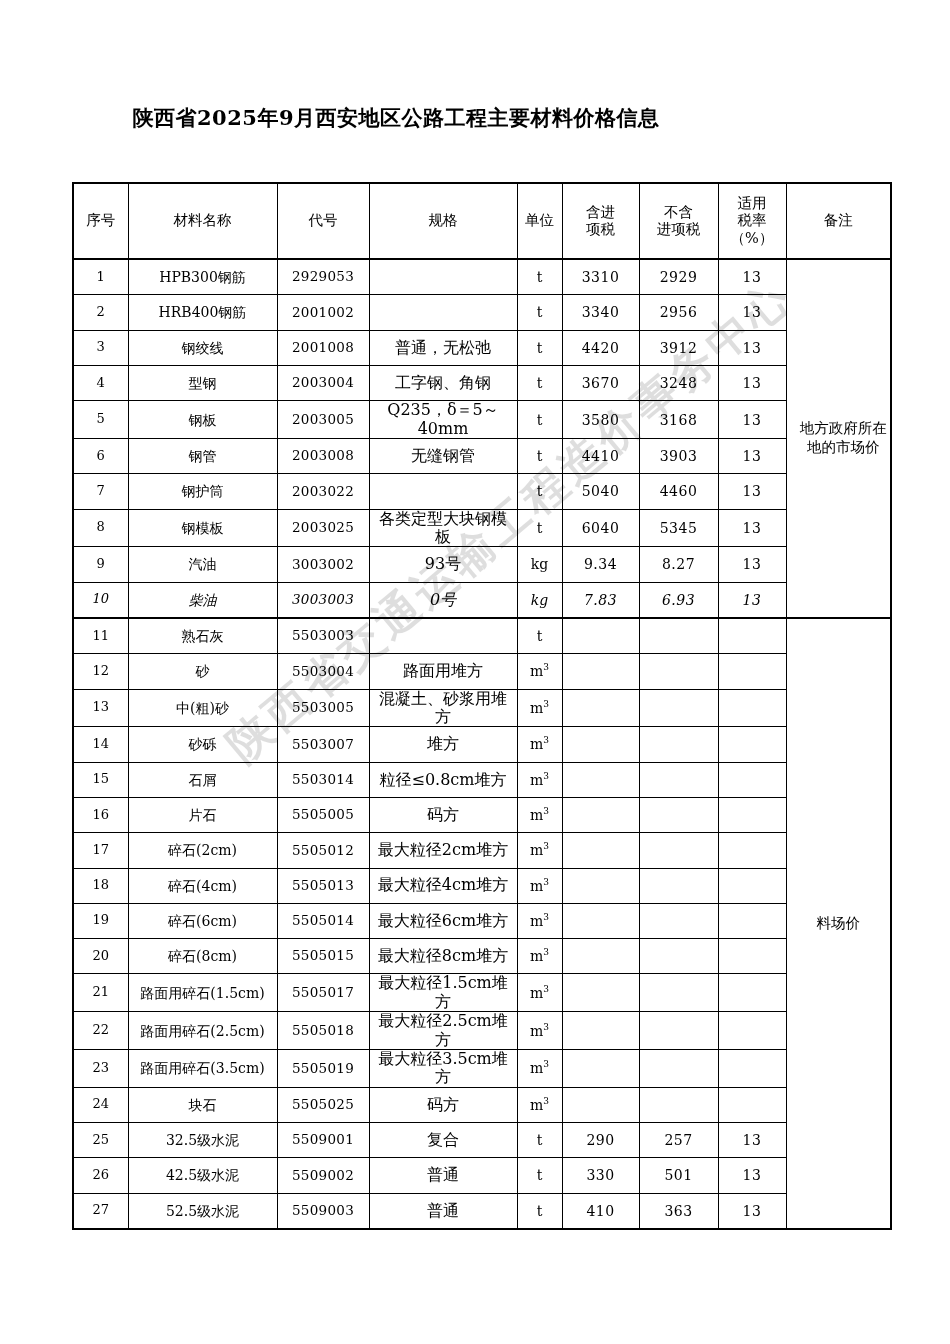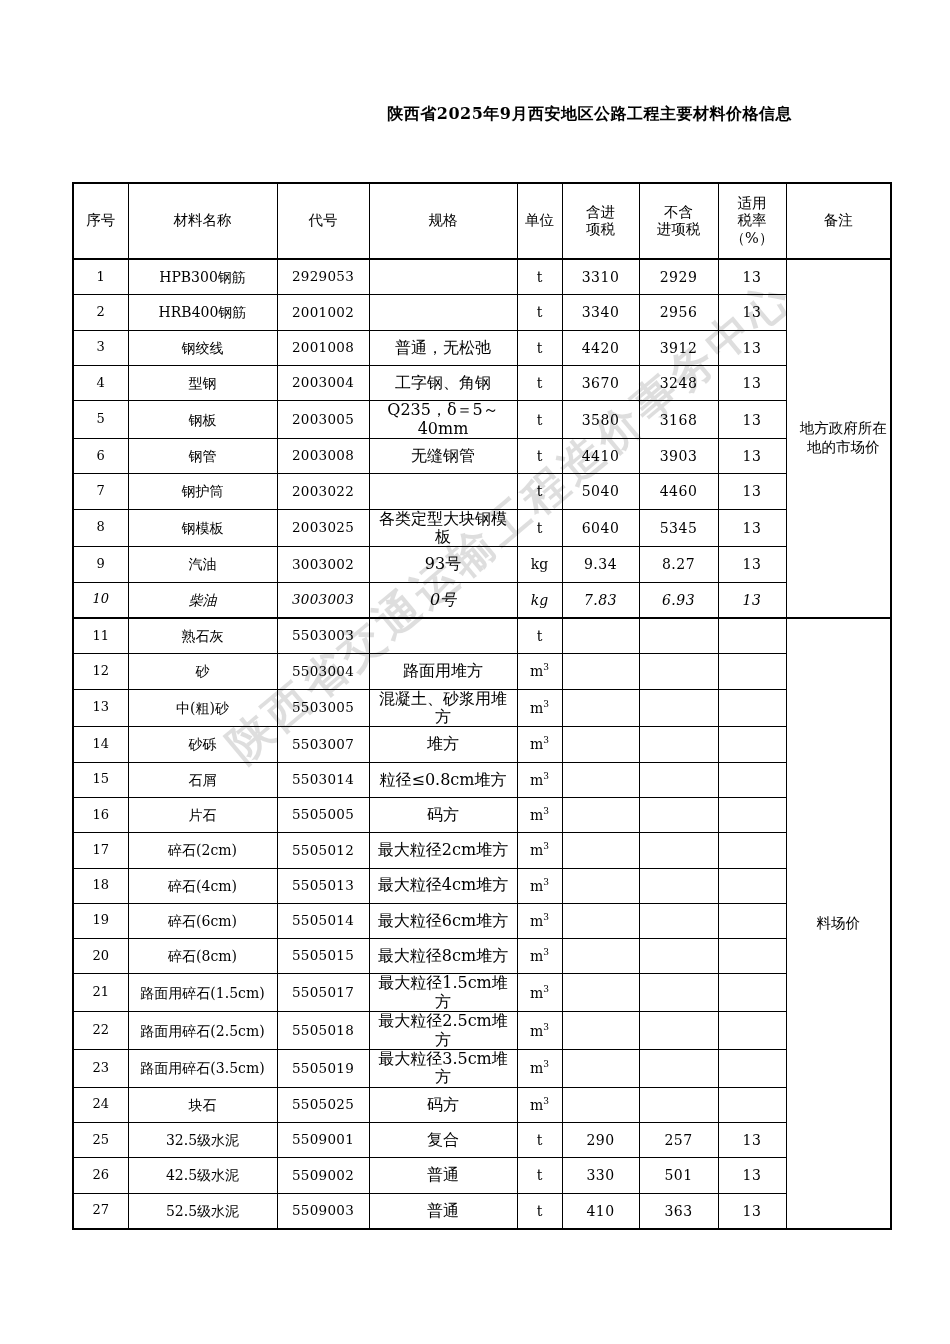--- a/index.html
+++ b/index.html
@@ -38,22 +38,22 @@
     transform: rotate(-40deg);
     transform-origin: left top;
   }
 
   
   #page-title {
     position: absolute;
     left: 0;
     top: 104px;
     width: 792px;
-    text-align: right;
-    font-size: 16px;
+    text-align: center;
+    font-size: 21px;
     font-weight: 700;
     letter-spacing: 0.5px;
     font-family: "DejaVu Serif", "Liberation Serif", serif;
     z-index: 10;
   }
 
   
   #price-table-wrap {
     position: absolute;
     left: 72px;

